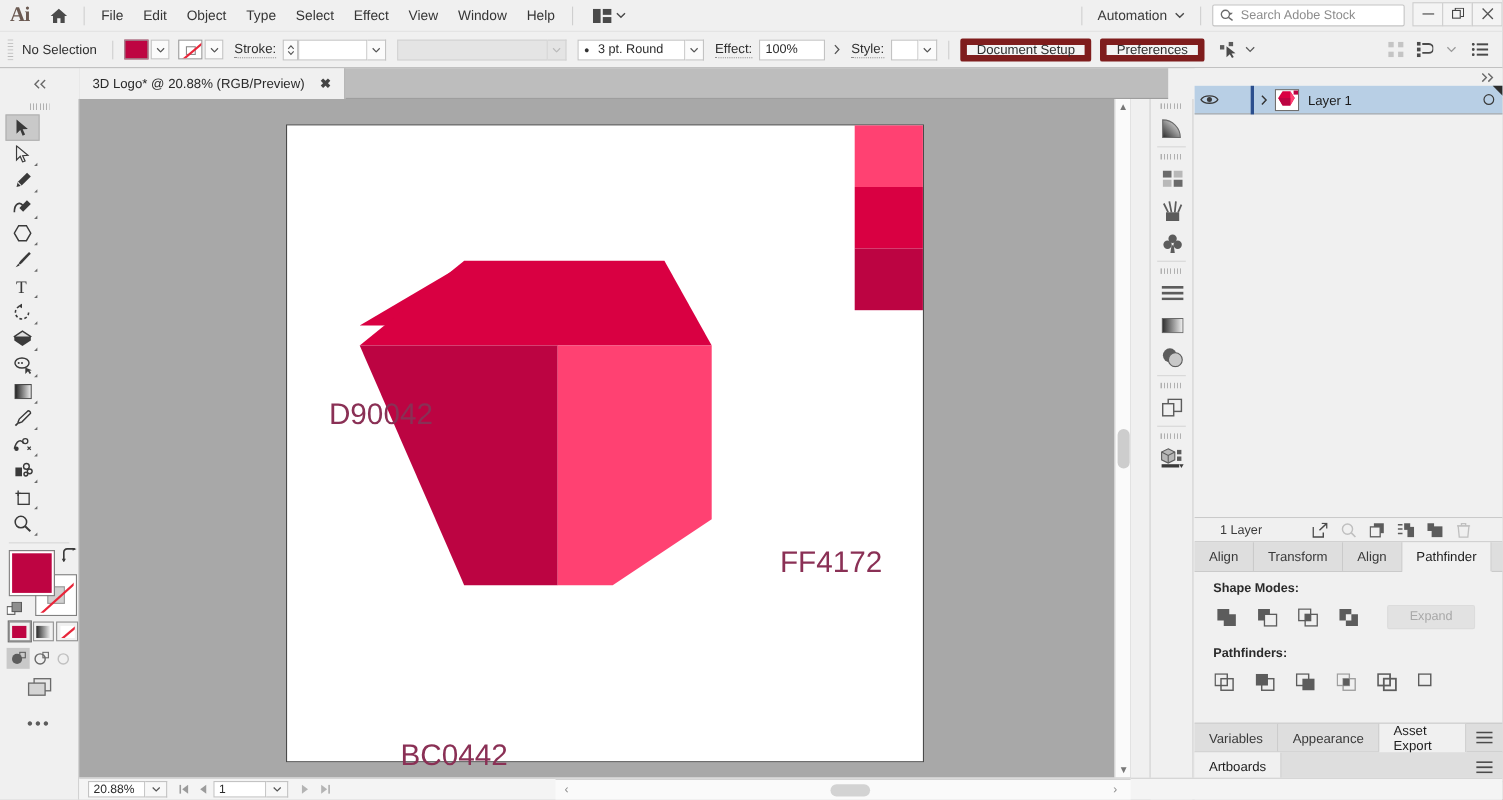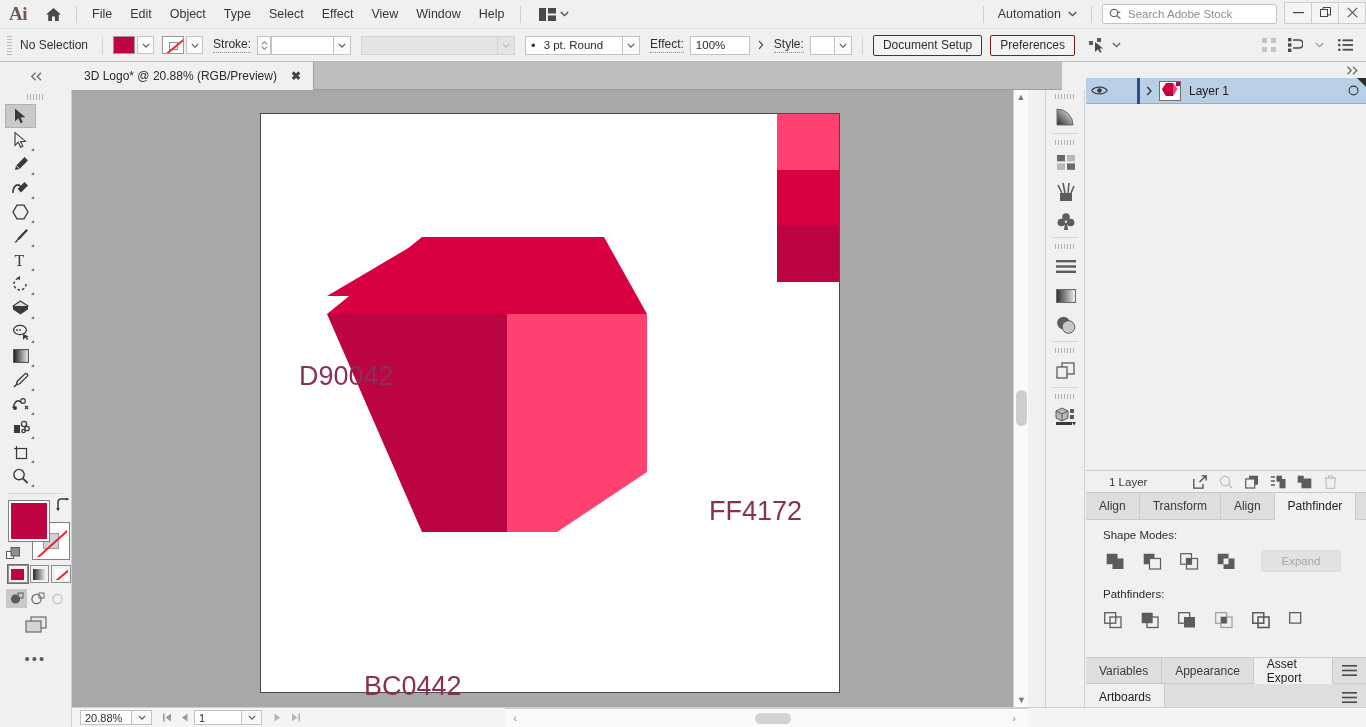--- a/index.html
+++ b/index.html
@@ -88,21 +88,21 @@
     height:19px; border:1px solid #c3c3c3; background:#fff; display:flex; align-items:center;
     padding:0 5px; font-size:11.5px; color:#2c2c2c;
   }
   .field.disabled { background:#e4e4e4; color:#aaa; border-color:#d2d2d2; }
   .combo { display:flex; align-items:center; }
   .combo .arrow {
     width:17px; height:19px; border:1px solid #c3c3c3; border-left:none; background:#fbfbfb;
     display:flex; align-items:center; justify-content:center;
   }
   .btn-plain {
-    height:21px; border:1px solid #7f1d1d; background:#f3f3f3; border-radius:2px;
+    height:21px; border:6px solid #7f1d1d; background:#f3f3f3; border-radius:2px;
     padding:0 9px; display:flex; align-items:center; font-size:12px; color:#2f2f2f;
   }
 
   
   .tabbar {
     position:absolute; left:0; top:62px; width:1366px; height:28px;
     background:#bdbdbd; border-bottom:1px solid #9e9e9e;
   }
   .tb-left {
     position:absolute; left:0; top:0; width:72px; height:28px; background:#f0f0f0;
@@ -246,21 +246,21 @@
   .layers-body { height:367px; background:#f0f0f0; border-bottom:1px solid #cacaca; }
 
   .panel-footer {
     display:flex; align-items:center; height:22px; padding:0 23px; background:#f0f0f0;
     border-bottom:1px solid #cacaca; gap:0px;
   }
   .panel-footer .cnt { font-size:11.5px; color:#3b3b3b; flex:1; }
   .fbtn { width:26px; height:20px; display:flex; align-items:center; justify-content:center; }
 
   .pf-body { padding:9px 0 0 0; }
-  .pf-title { font-size:11.5px; color:#2b2b2b; font-weight:normal; padding:0 0 7px 17px; }
+  .pf-title { font-size:11.5px; color:#2b2b2b; font-weight:bold; padding:0 0 7px 17px; }
   .pf-row { display:flex; align-items:center; padding:0 0 0 11px; gap:0px; }
   .pf-btn { width:37px; height:26px; display:flex; align-items:center; justify-content:center; }
   .expand-btn {
     width:80px; height:22px; background:#e2e2e2; border:1px solid #dcdcdc; border-radius:2px;
     display:flex; align-items:center; justify-content:center; font-size:11.5px; color:#a8a8a8;
     margin-left:16px;
   }
 
   
   .statusbar {

